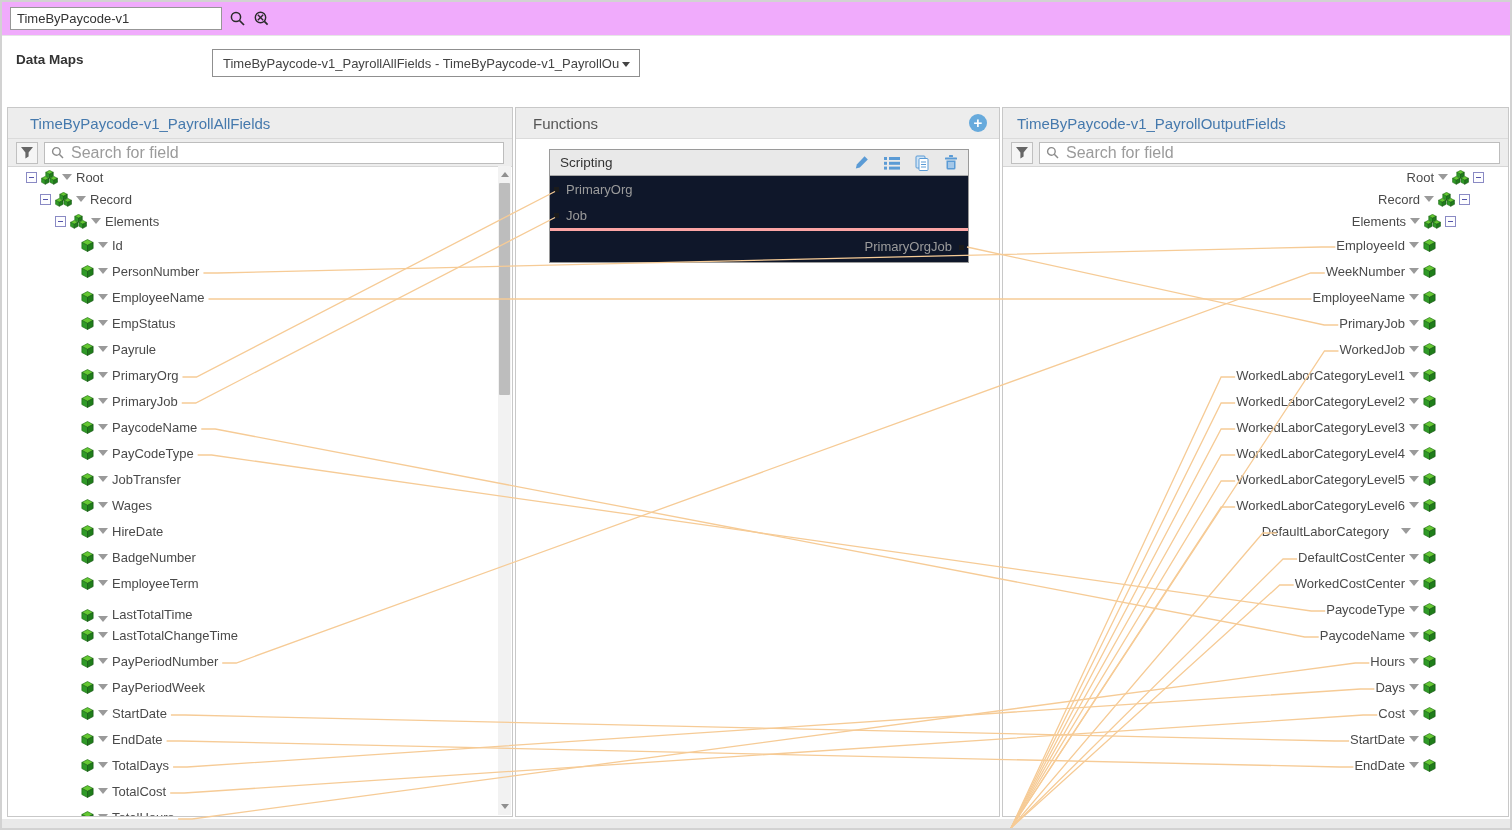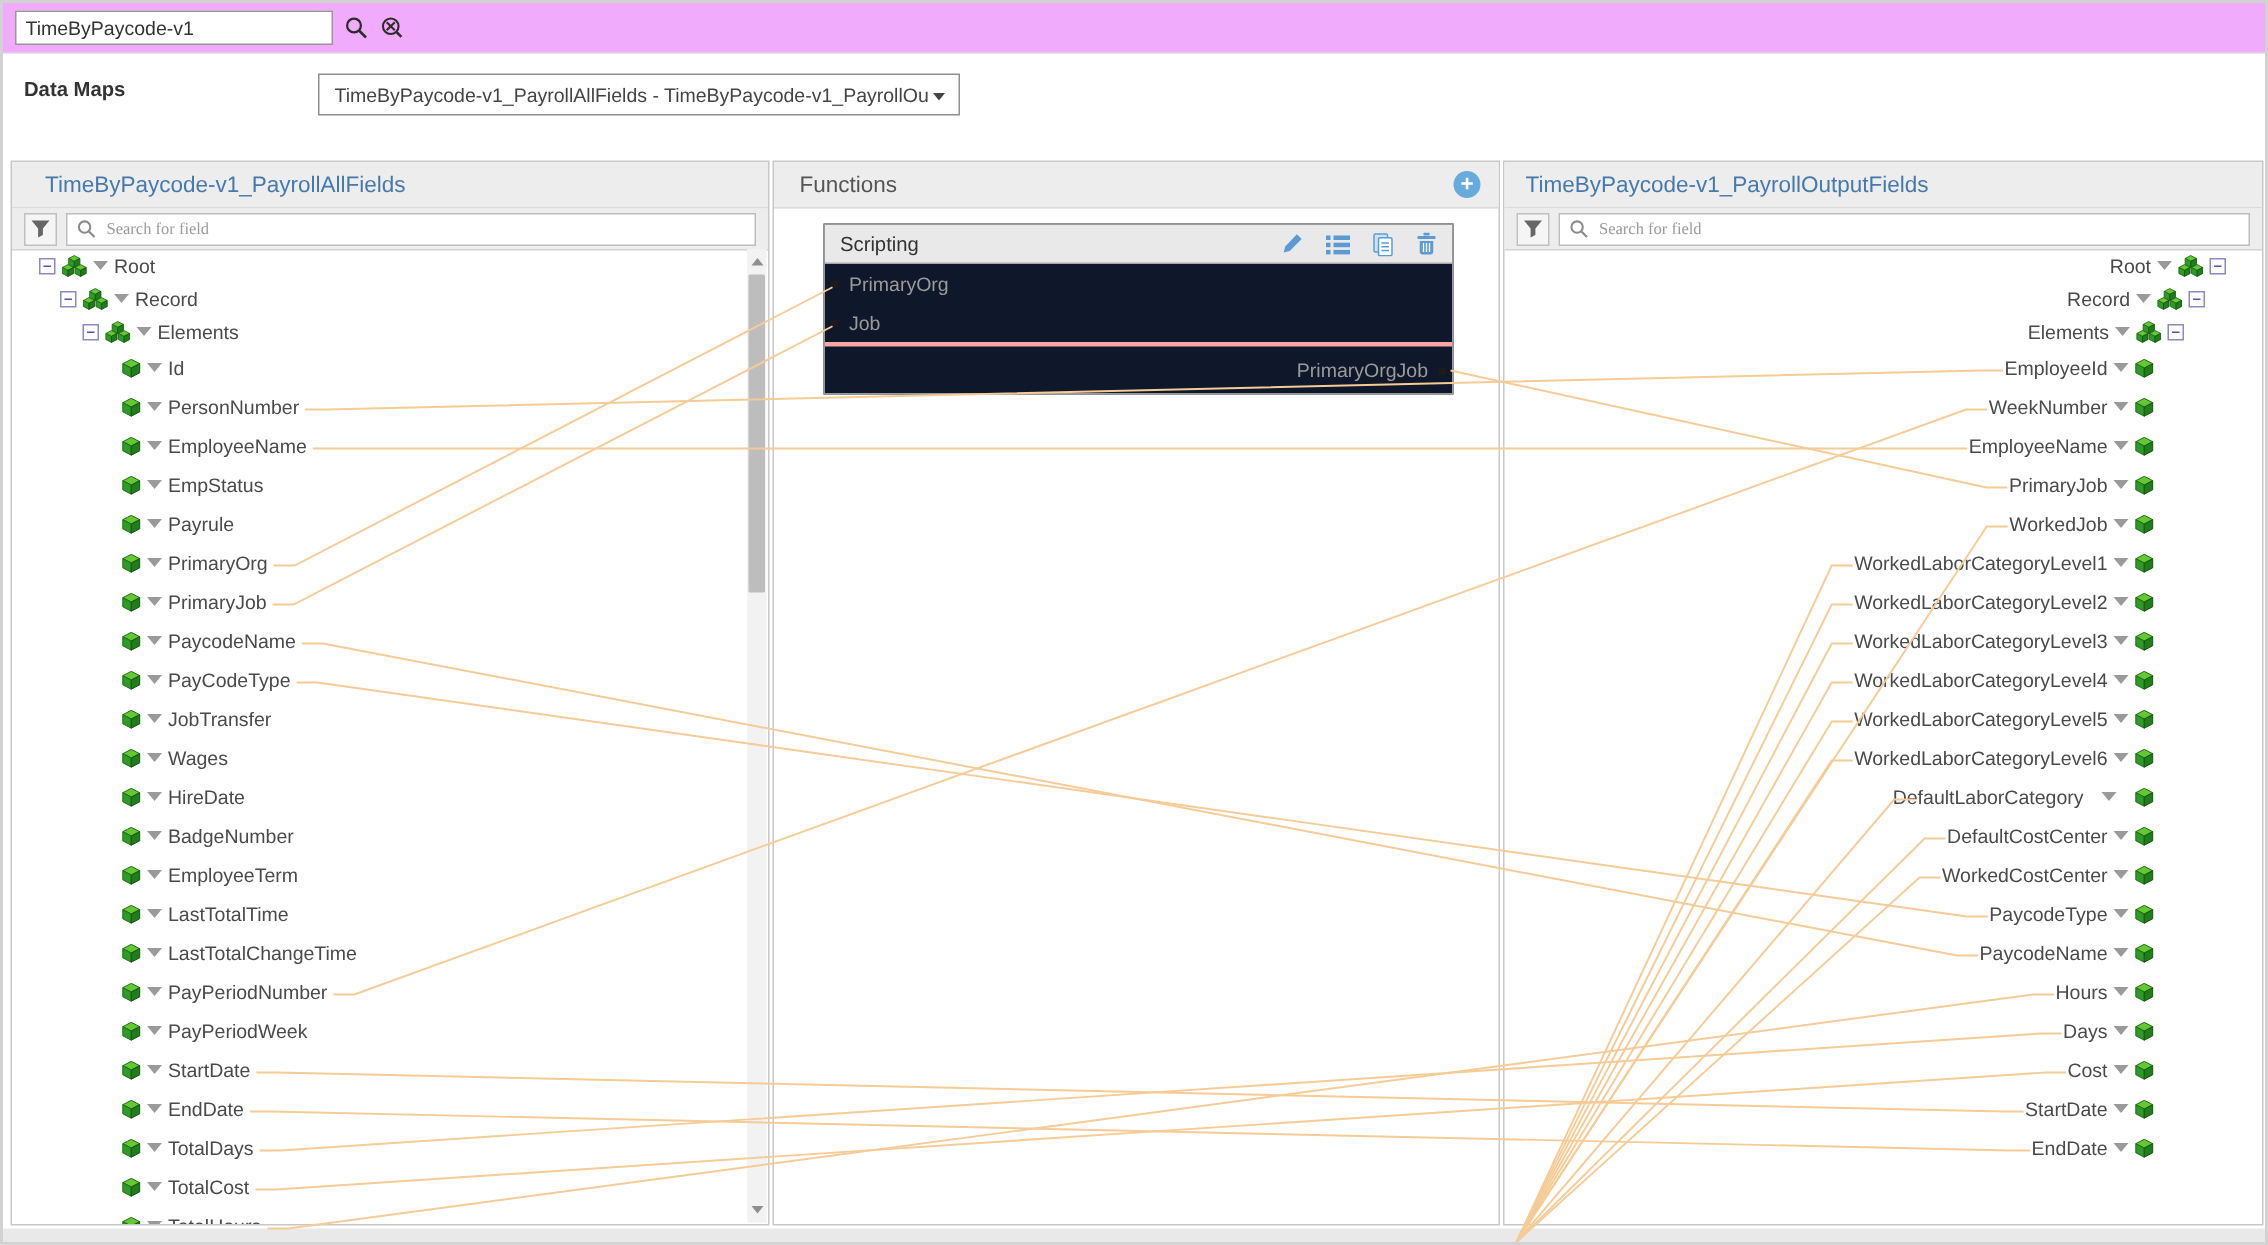--- a/index.html
+++ b/index.html
@@ -28,21 +28,21 @@
   #panel-mid{left:513px;width:485px}
   #panel-right{left:1000px;width:507px}
   .panel-title{height:30px;background:#ededed;border-bottom:1px solid #dbdbdb;display:flex;
           align-items:center;padding:0 10px 0 17px;font-size:15px;color:#4579ad;white-space:nowrap}
   .filter-row{height:27px;background:#ededed;border-bottom:1px solid #d6d6d6;display:flex;
           align-items:center;gap:6px;padding:0 8px}
   .filter-btn{width:22px;height:22px;border:1px solid #c0c0c0;background:#f5f5f5;display:flex;
           align-items:center;justify-content:center;cursor:pointer;padding:0}
   .search-box{flex:1;height:22px;border:1px solid #bdbdbd;background:#fff;display:flex;
           align-items:center;padding:0 6px;gap:5px;box-sizing:border-box}
-  .search-box input{flex:1;border:none;outline:none;font-size:11px;color:#be185d;font-family:Liberation Serif, serif;background:transparent}
+  .search-box input{flex:1;border:none;outline:none;font-size:16px;color:#be185d;font-family:Liberation Sans, sans-serif;background:transparent}
   .search-box input::placeholder{color:#9b9b9b}
   .tree{position:absolute;left:0;right:0;top:58px;bottom:0;overflow:hidden}
   .trow{display:flex;align-items:center;gap:4px;font-size:13px;color:#4a4a4a;cursor:default;white-space:nowrap}
   .trow.right{justify-content:flex-end}
   .minus-icon{width:11px;height:11px;border:1px solid #8a8ac4;background:#fdfdff;display:inline-flex;
           align-items:center;justify-content:center;box-sizing:border-box;flex:0 0 auto}
   .minus-icon::before{content:"";width:5px;height:1px;background:#5555aa;display:block}
   .tri{width:0;height:0;border-left:5px solid transparent;border-right:5px solid transparent;
           border-top:6px solid #9a9a9a;flex:0 0 auto}
   .lbl{flex:0 0 auto}
@@ -338,21 +338,21 @@
         <span style="display:inline-flex">
           <svg width="13" height="13" viewBox="0 0 12 12" style="flex:0 0 auto">
   <polygon points="6,0.5 11.2,3.2 6,5.9 0.8,3.2" fill="#64c832" stroke="#1d6b14" stroke-width="0.6"></polygon>
   <polygon points="0.8,3.2 6,5.9 6,11.5 0.8,8.8" fill="#2f9a27" stroke="#1d6b14" stroke-width="0.6"></polygon>
   <polygon points="11.2,3.2 6,5.9 6,11.5 11.2,8.8" fill="#1f7d1a" stroke="#145212" stroke-width="0.6"></polygon>
           </svg>
         </span>
         <span class="tri"></span>
         <span class="lbl">EmployeeTerm</span>
       </div>
-      <div class="trow" style="height: 26px; padding-left: 73px;">
+      <div class="trow" style="height: 26px; padding-left: 73px; align-items: flex-end;">
         <span style="display:inline-flex">
           <svg width="13" height="13" viewBox="0 0 12 12" style="flex:0 0 auto">
   <polygon points="6,0.5 11.2,3.2 6,5.9 0.8,3.2" fill="#64c832" stroke="#1d6b14" stroke-width="0.6"></polygon>
   <polygon points="0.8,3.2 6,5.9 6,11.5 0.8,8.8" fill="#2f9a27" stroke="#1d6b14" stroke-width="0.6"></polygon>
   <polygon points="11.2,3.2 6,5.9 6,11.5 11.2,8.8" fill="#1f7d1a" stroke="#145212" stroke-width="0.6"></polygon>
           </svg>
         </span>
         <span class="tri"></span>
         <span class="lbl">LastTotalTime</span>
       </div>

